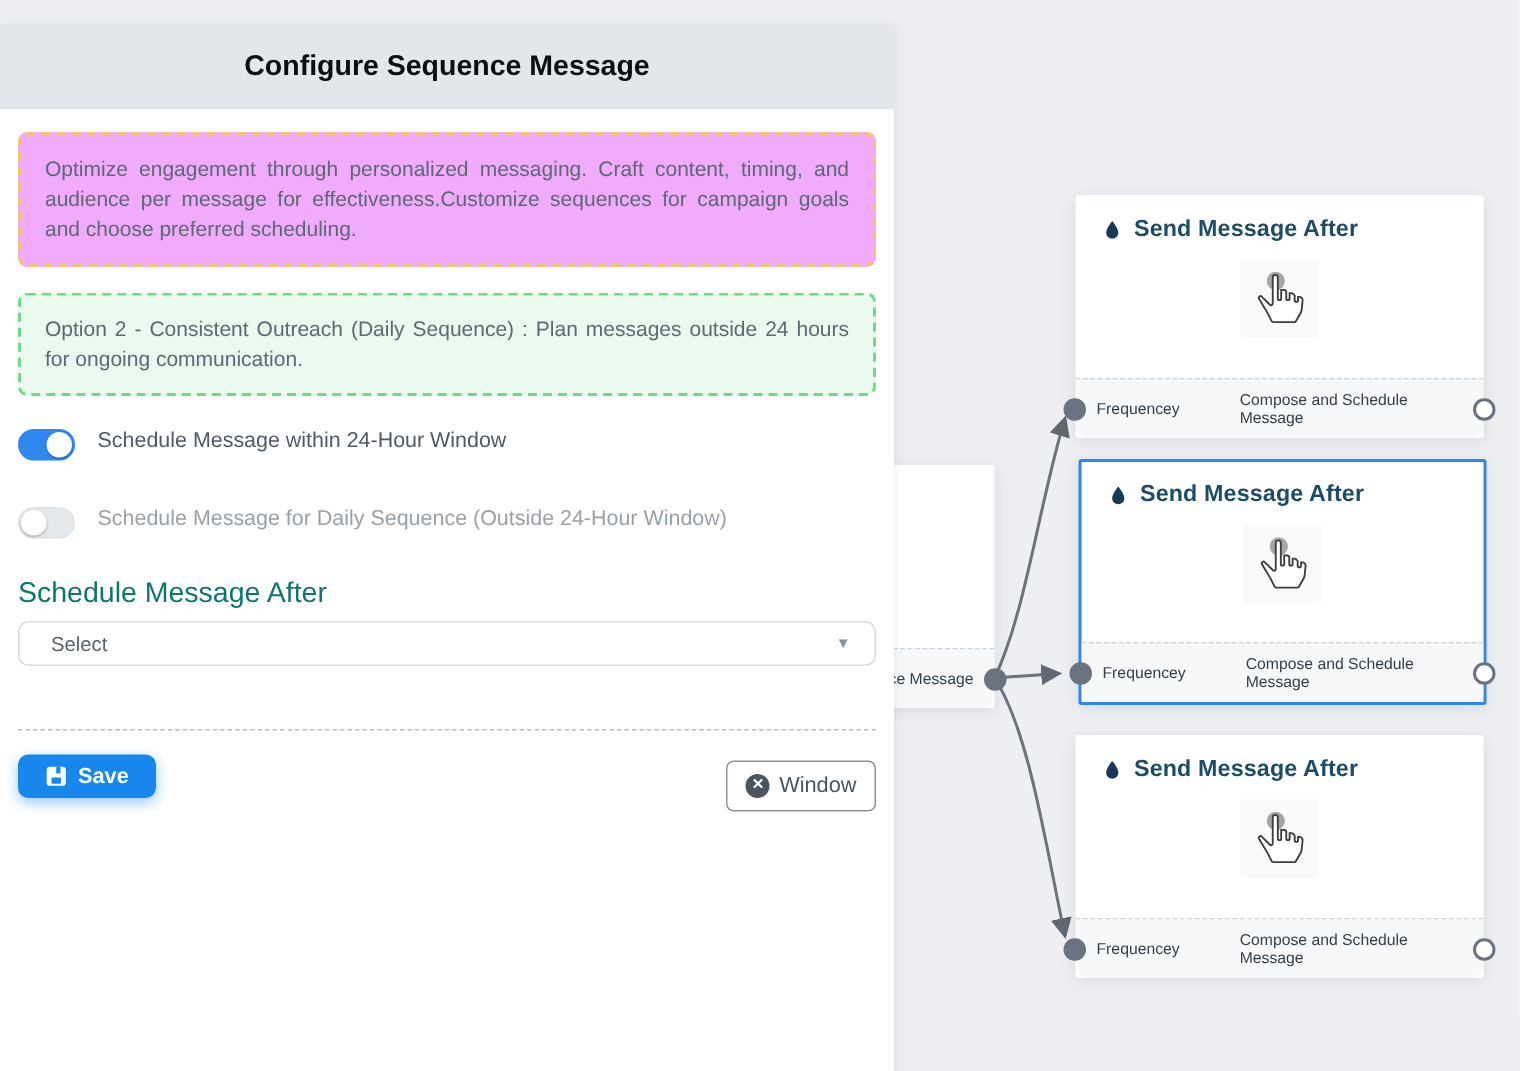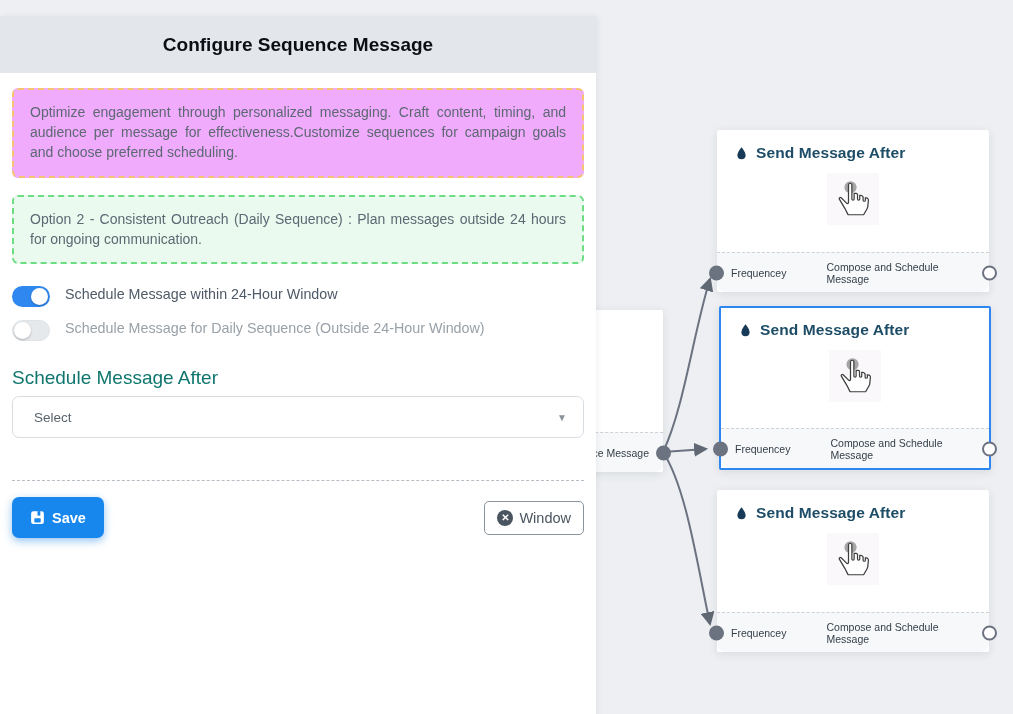--- a/index.html
+++ b/index.html
@@ -47,45 +47,45 @@
 
   .note-box {
     border-radius:6px; padding:13px 16px; font-size:14px; line-height:1.42;
     color:#5d6873; text-align:justify;
   }
   .note-box--yellow { margin-top:15px; border:2px dashed #f5c36f; background:#f0abfc; }
   .note-box--green  { margin-top:17px; border:2px dashed #6ddd84; background:#eafaef; }
 
   .toggle-row { display:flex; gap:15px; }
   .toggle-row--first  { margin-top:22px; }
-  .toggle-row--second { margin-top:13px; }
+  .toggle-row--second { margin-top:31px; }
   .switch { width:38px; height:21px; border-radius:11px; position:relative; flex:0 0 auto; cursor:pointer; }
   .switch--on  { background:#2f88f0; }
   .switch--off { background:#e6e9ec; border:1px solid #dfe3e6; }
   .knob { position:absolute; top:2px; width:17px; height:17px; border-radius:50%; background:#ffffff; box-shadow:0 1px 2px rgba(0,0,0,.25); }
   .switch--on  .knob { right:2px; }
   .switch--off .knob { left:1px; top:1px; }
   .toggle-label { font-size:14.3px; }
   .toggle-label--active { color:#4e5a67; }
   .toggle-label--muted  { color:#99a1a8; }
 
   .select-label { margin-top:26px; font-size:19px; color:#0f766e; }
   .select-box {
-    margin-top:7px; height:42px; border:1px solid #d8dde2; border-radius:7px; background:#fff;
+    margin-top:7px; height:30px; border:1px solid #d8dde2; border-radius:7px; background:#fff;
     display:flex; align-items:center; padding:0 16px 0 21px; cursor:pointer;
   }
   .select-value { font-size:13.5px; color:#59636d; }
   .caret { margin-left:auto; font-size:10px; color:#8a929b; }
 
   .divider { margin-top:42px; border-top:1px dashed #b7bdc4; }
 
   .footer-row { margin-top:16px; display:flex; justify-content:space-between; align-items:flex-start; }
   .btn { display:inline-flex; align-items:center; cursor:pointer; border:none; }
   .btn-save {
-    height:41px; padding:0 18px; gap:7px; border-radius:7px; background:#1787ee; color:#ffffff;
+    height:29px; padding:0 18px; gap:7px; border-radius:7px; background:#1787ee; color:#ffffff;
     font-size:14.5px; font-weight:600; box-shadow:0 3px 9px rgba(19,126,223,.45);
   }
   .btn-close {
     margin-top:4px; height:34px; padding:0 12px; gap:6px; border-radius:5px; background:#ffffff;
     border:1px solid #8b949d; color:#4a5560; font-size:14.5px;
   }
   .x-circle {
     width:16px; height:16px; border-radius:50%; background:#4a5560; color:#ffffff;
     font-size:10px; font-weight:700; display:inline-flex; align-items:center; justify-content:center; line-height:1;
   }

